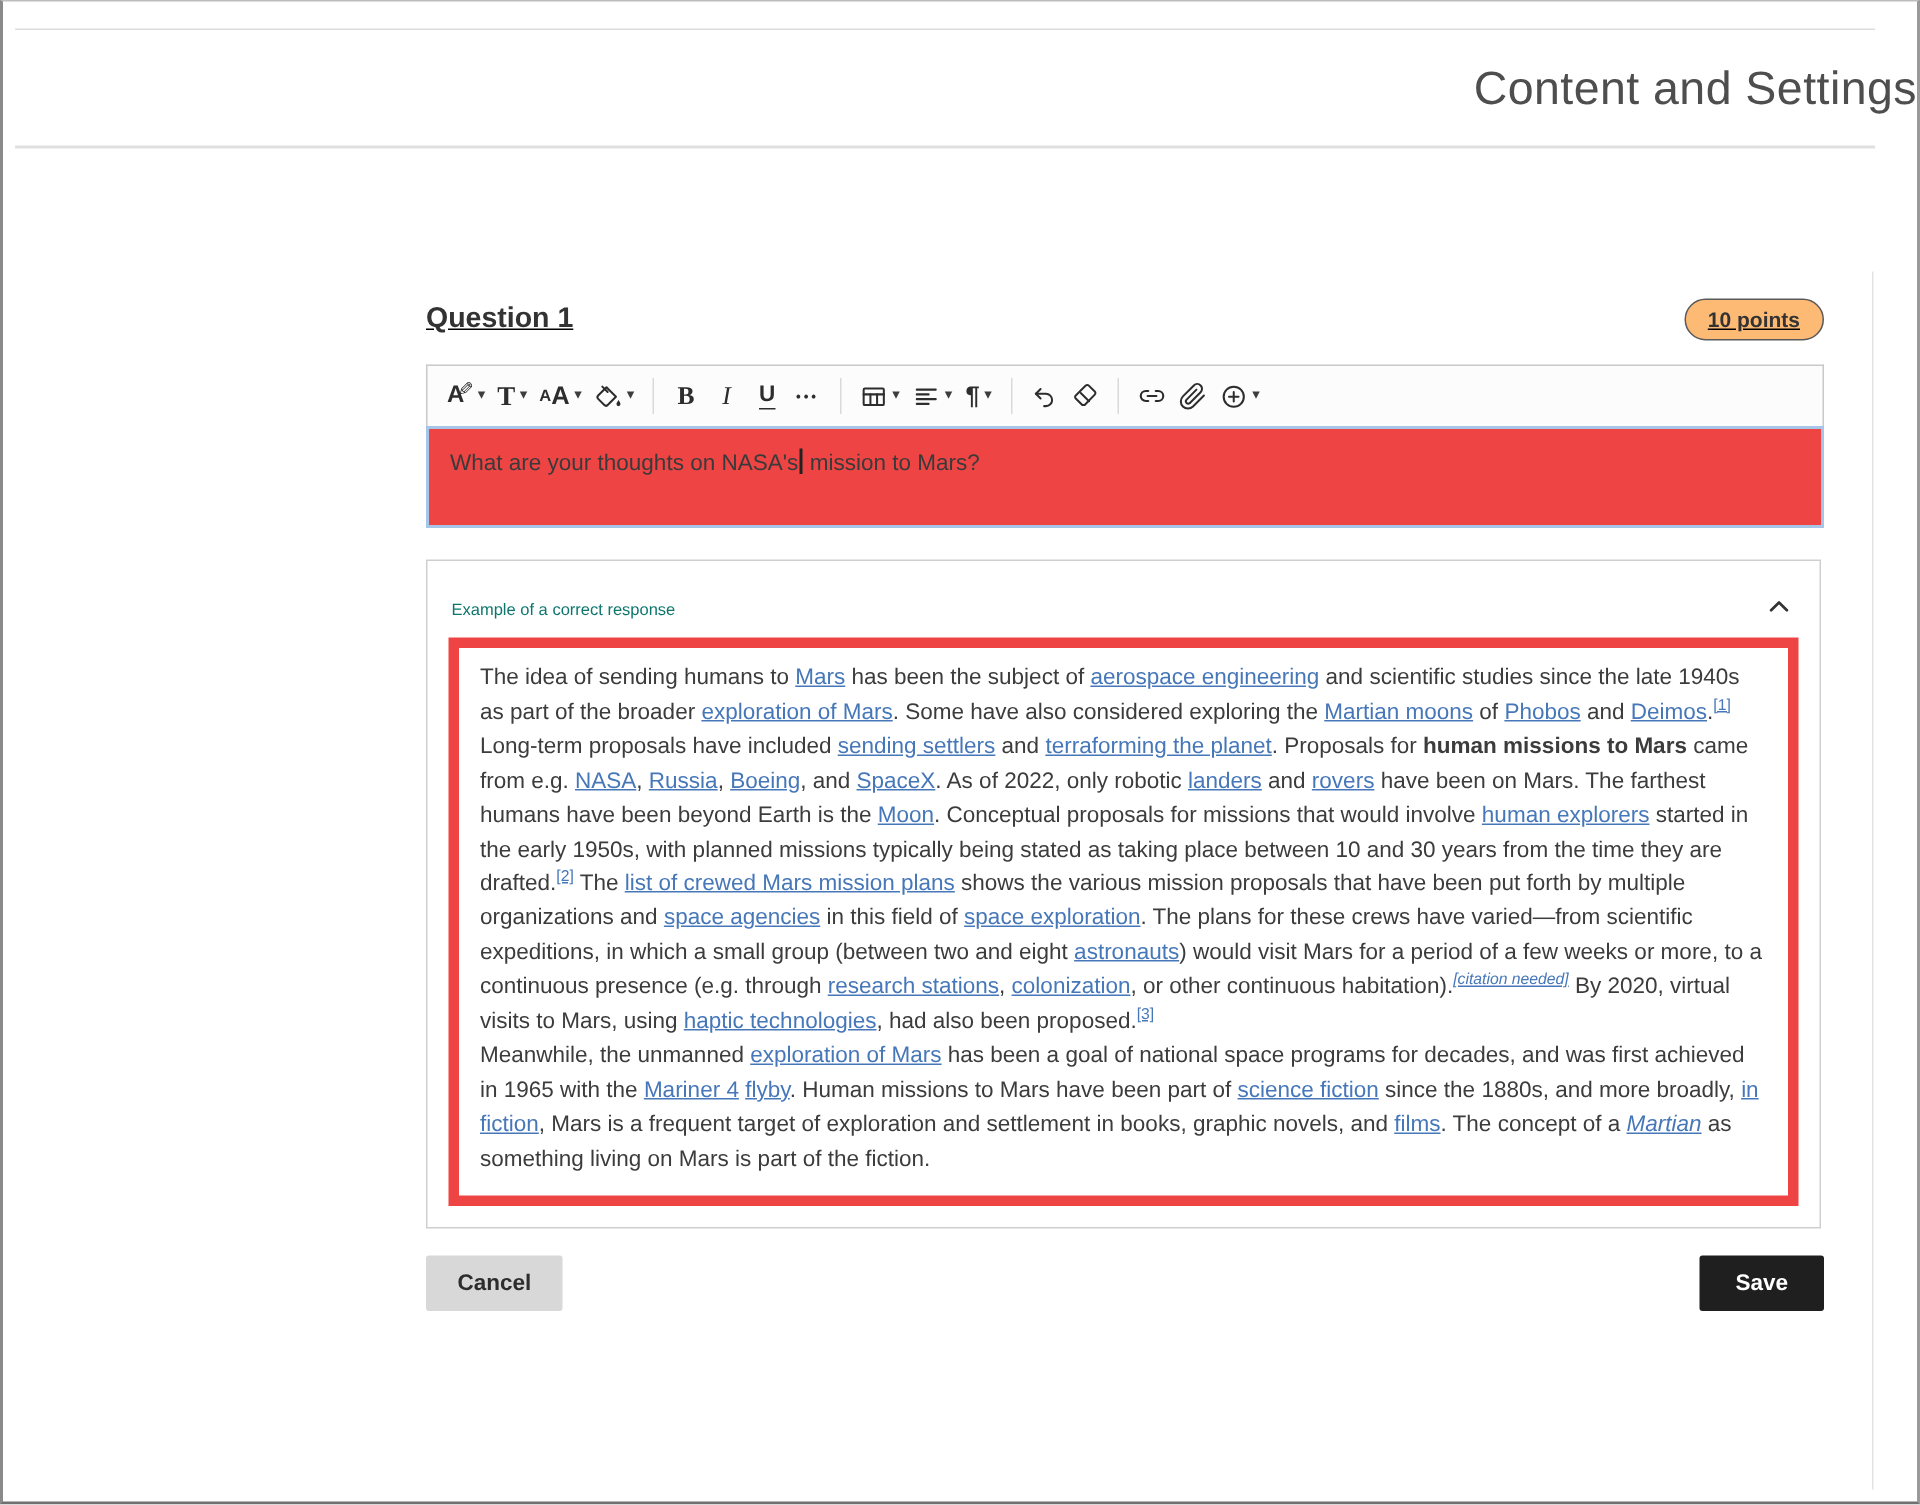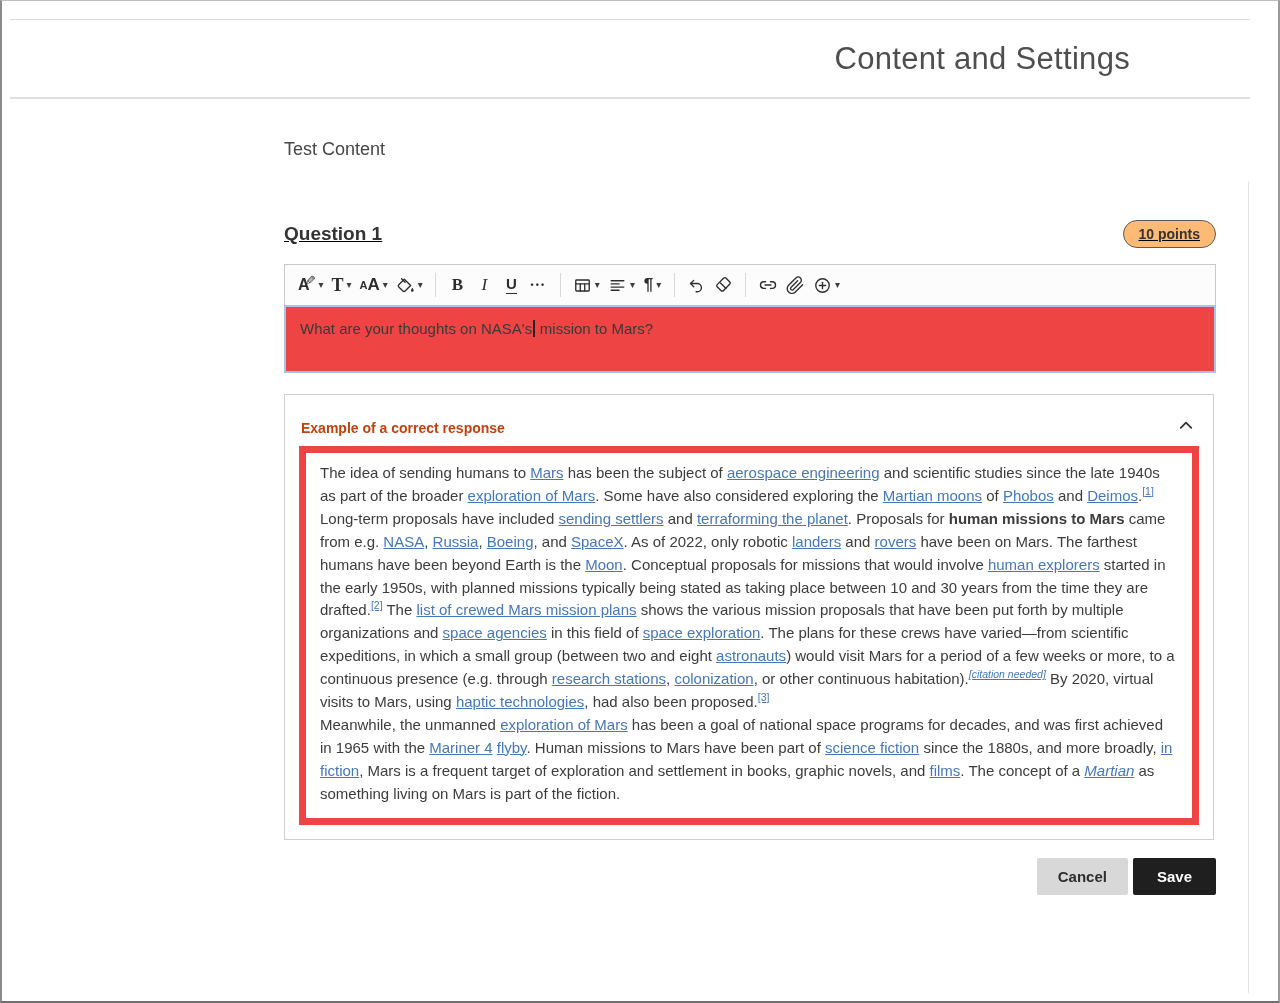--- a/index.html
+++ b/index.html
@@ -12,21 +12,21 @@
     border-bottom:2px solid #707070; border-top:1px solid #bdbdbd;
   }
 
   .page-title {
     padding:11px 0 0 14px;
     font-family:"Liberation Serif", serif;
     font-size:30px; font-weight:600; color:#3c3c3c; letter-spacing:0.2px;
   }
   .rule-1 { height:1px; background:#dcdcdc; margin:18px 28px 0 8px; }
 
-  .tabbar { height:77px; display:flex; align-items:center; justify-content:flex-end; padding-right:148px; }
+  .tabbar { height:77px; display:flex; align-items:center; justify-content:flex-end; }
   .tab-title { font-size:31px; font-weight:300; color:#4e4e4e; letter-spacing:0.3px; }
   .rule-2 { height:2px; background:#e0e0e0; margin:0 28px 0 8px; }
 
   .panel-divider { position:absolute; top:180px; bottom:8px; right:29px; width:1px; background:#e3e3e3; }
 
   .main { position:relative; padding:40px 0 0 282px; }
   .section-label { font-size:18px; color:#464646; }
 
   .q-row { margin-top:60px; width:932px; display:flex; justify-content:space-between; align-items:center;text-decoration:underline; }
   .q-label { font-size:19px; font-weight:700; color:#333; }
@@ -57,54 +57,53 @@
 
   .editor {
     width:932px; min-height:68px; background:#ef4444;
     border:2px solid var(--focus-border,#a6c5e8);
     padding:13px 14px; font-size:15px; color:#3a3a3a; cursor:text;
   }
   .text-cursor { display:inline-block; width:1.5px; height:17px; background:#222; vertical-align:-3px; margin:0 1px; }
 
   .example { margin-top:21px; width:930px; border:1px solid #cfcfcf; background:#fff; padding:20px 14px 14px; }
   .ex-head { display:flex; justify-content:space-between; align-items:center; padding:0 2px; }
-  .ex-title { font-size:14px; font-weight:700; color:#c2410c; }
+  .ex-title { font-size:11px; font-weight:400; color:#0f766e; }
   .collapse-btn { background:none; border:none; cursor:pointer; padding:2px; display:flex; }
 
   .ex-body {
     margin-top:6px; border:7px solid #ef4444; padding:9px 14px 12px;
     font-size:15px; line-height:22.9px; color:#3c3c3c;
   }
   .lnk { color:var(--link,#4677b8); text-decoration:underline; cursor:pointer; }
   .it { font-style:italic; }
   .ex-body sup { font-size:10.5px; vertical-align:super; line-height:0; }
   .cit { font-style:italic; font-size:10.5px; }
 
-  .actions { margin-top:18px; width:932px; display:flex; justify-content:flex-end; gap:5px; }
+  .actions { margin-top:18px; width:932px; display:flex; justify-content:space-between; gap:5px; }
   .btn { border:none; border-radius:2px; font-family:"Liberation Sans", sans-serif; font-size:15px; font-weight:600; padding:10px 21px; cursor:pointer; }
   .btn-cancel { background:var(--cancel-bg,#d8d8d8); color:#2d2d2d; }
   .btn-save { background:var(--save-bg,#1f1f1f); color:#fff; padding:10px 24px; }
 </style>
 </head>
 <body>
 
 <div class="frame">
 
   <div class="rule-1"></div>
 
   <div class="tabbar">
     <div class="tab-title">Content and Settings</div>
   </div>
   <div class="rule-2"></div>
 
   <div class="panel-divider"></div>
 
   <div class="main">
 
-    <div class="section-label">Test Content</div>
 
     <div class="q-row">
       <div class="q-label">Question 1</div>
       <div class="points-badge">10 points</div>
     </div>
 
     <div class="toolbar" id="toolbar">
         <button class="tb-btn" style="background: none; border: none;">
           <span style="display:flex;align-items:center;">
             <span class="gA">A</span>

